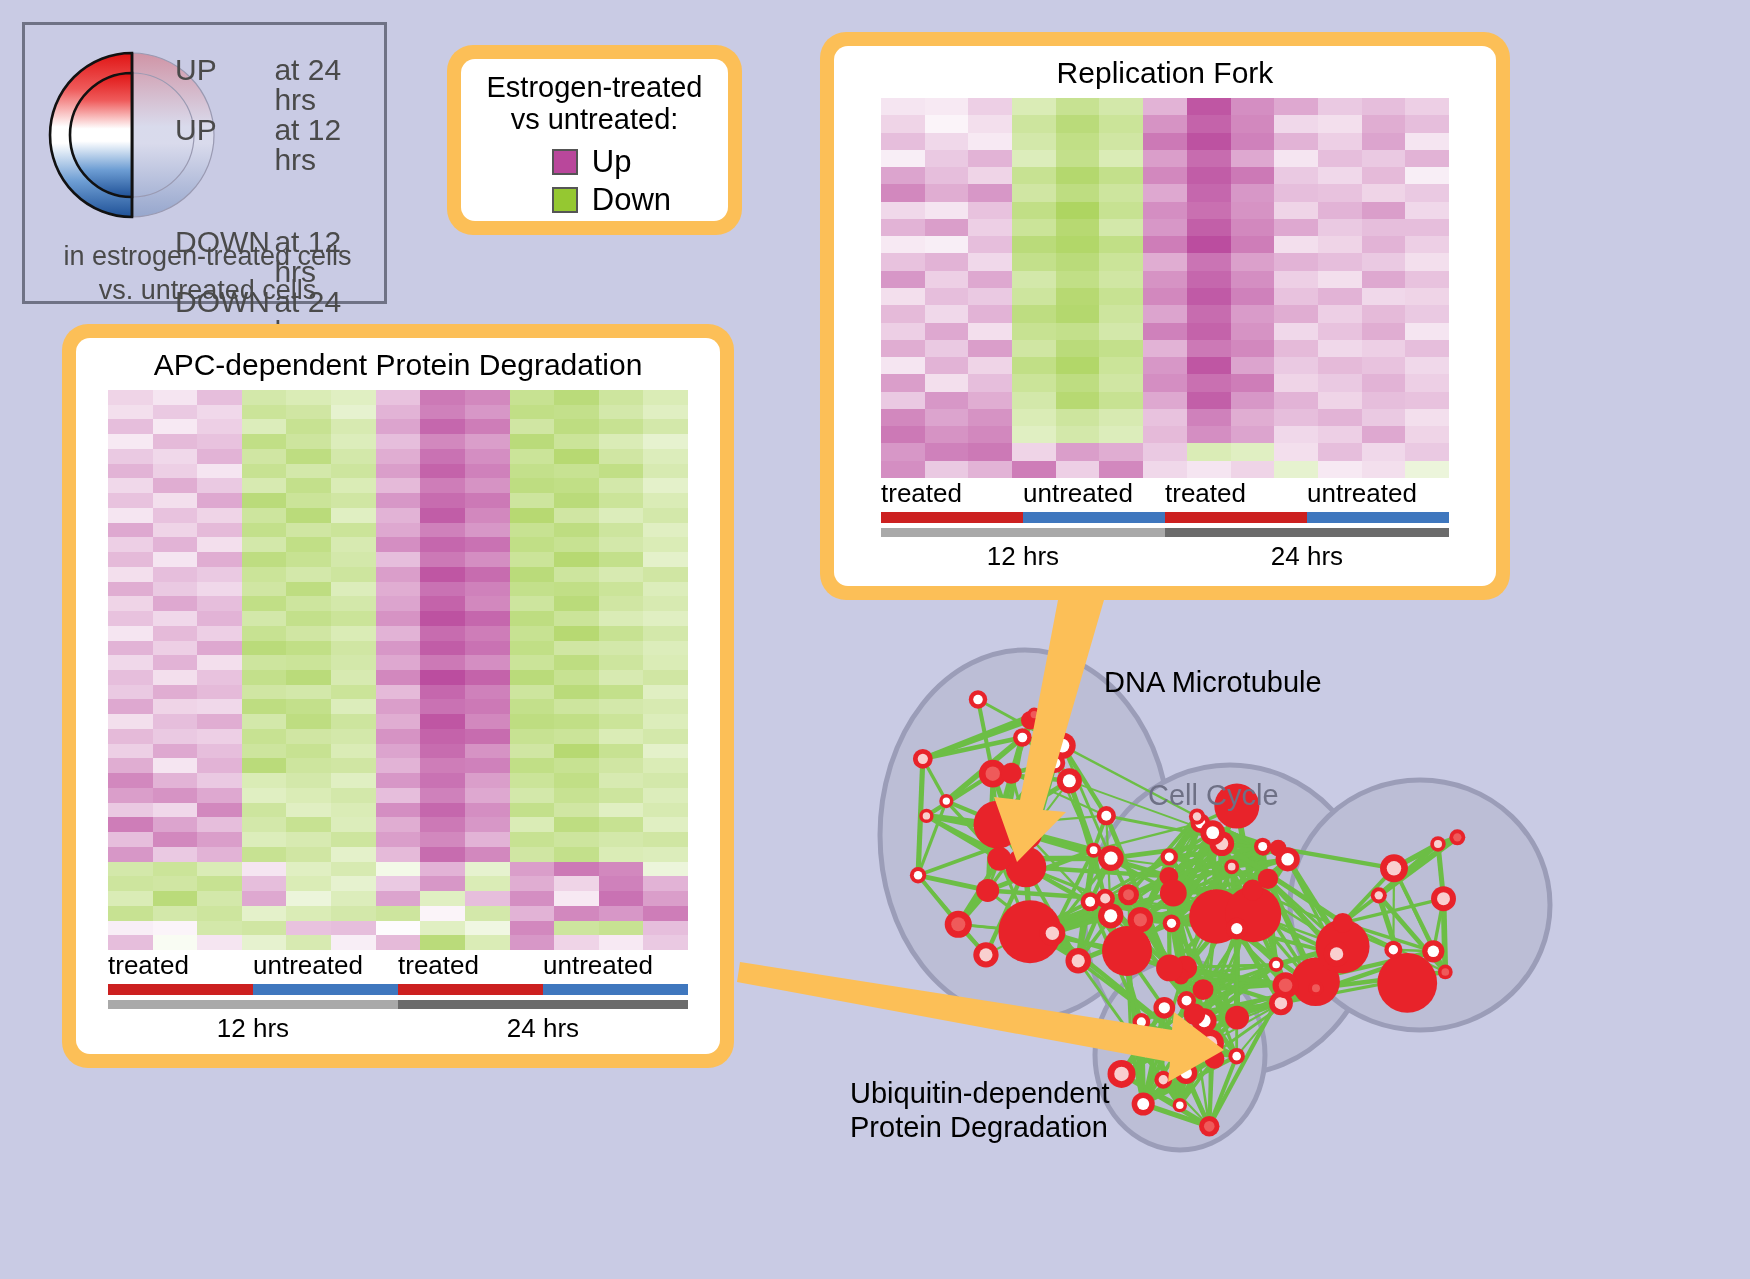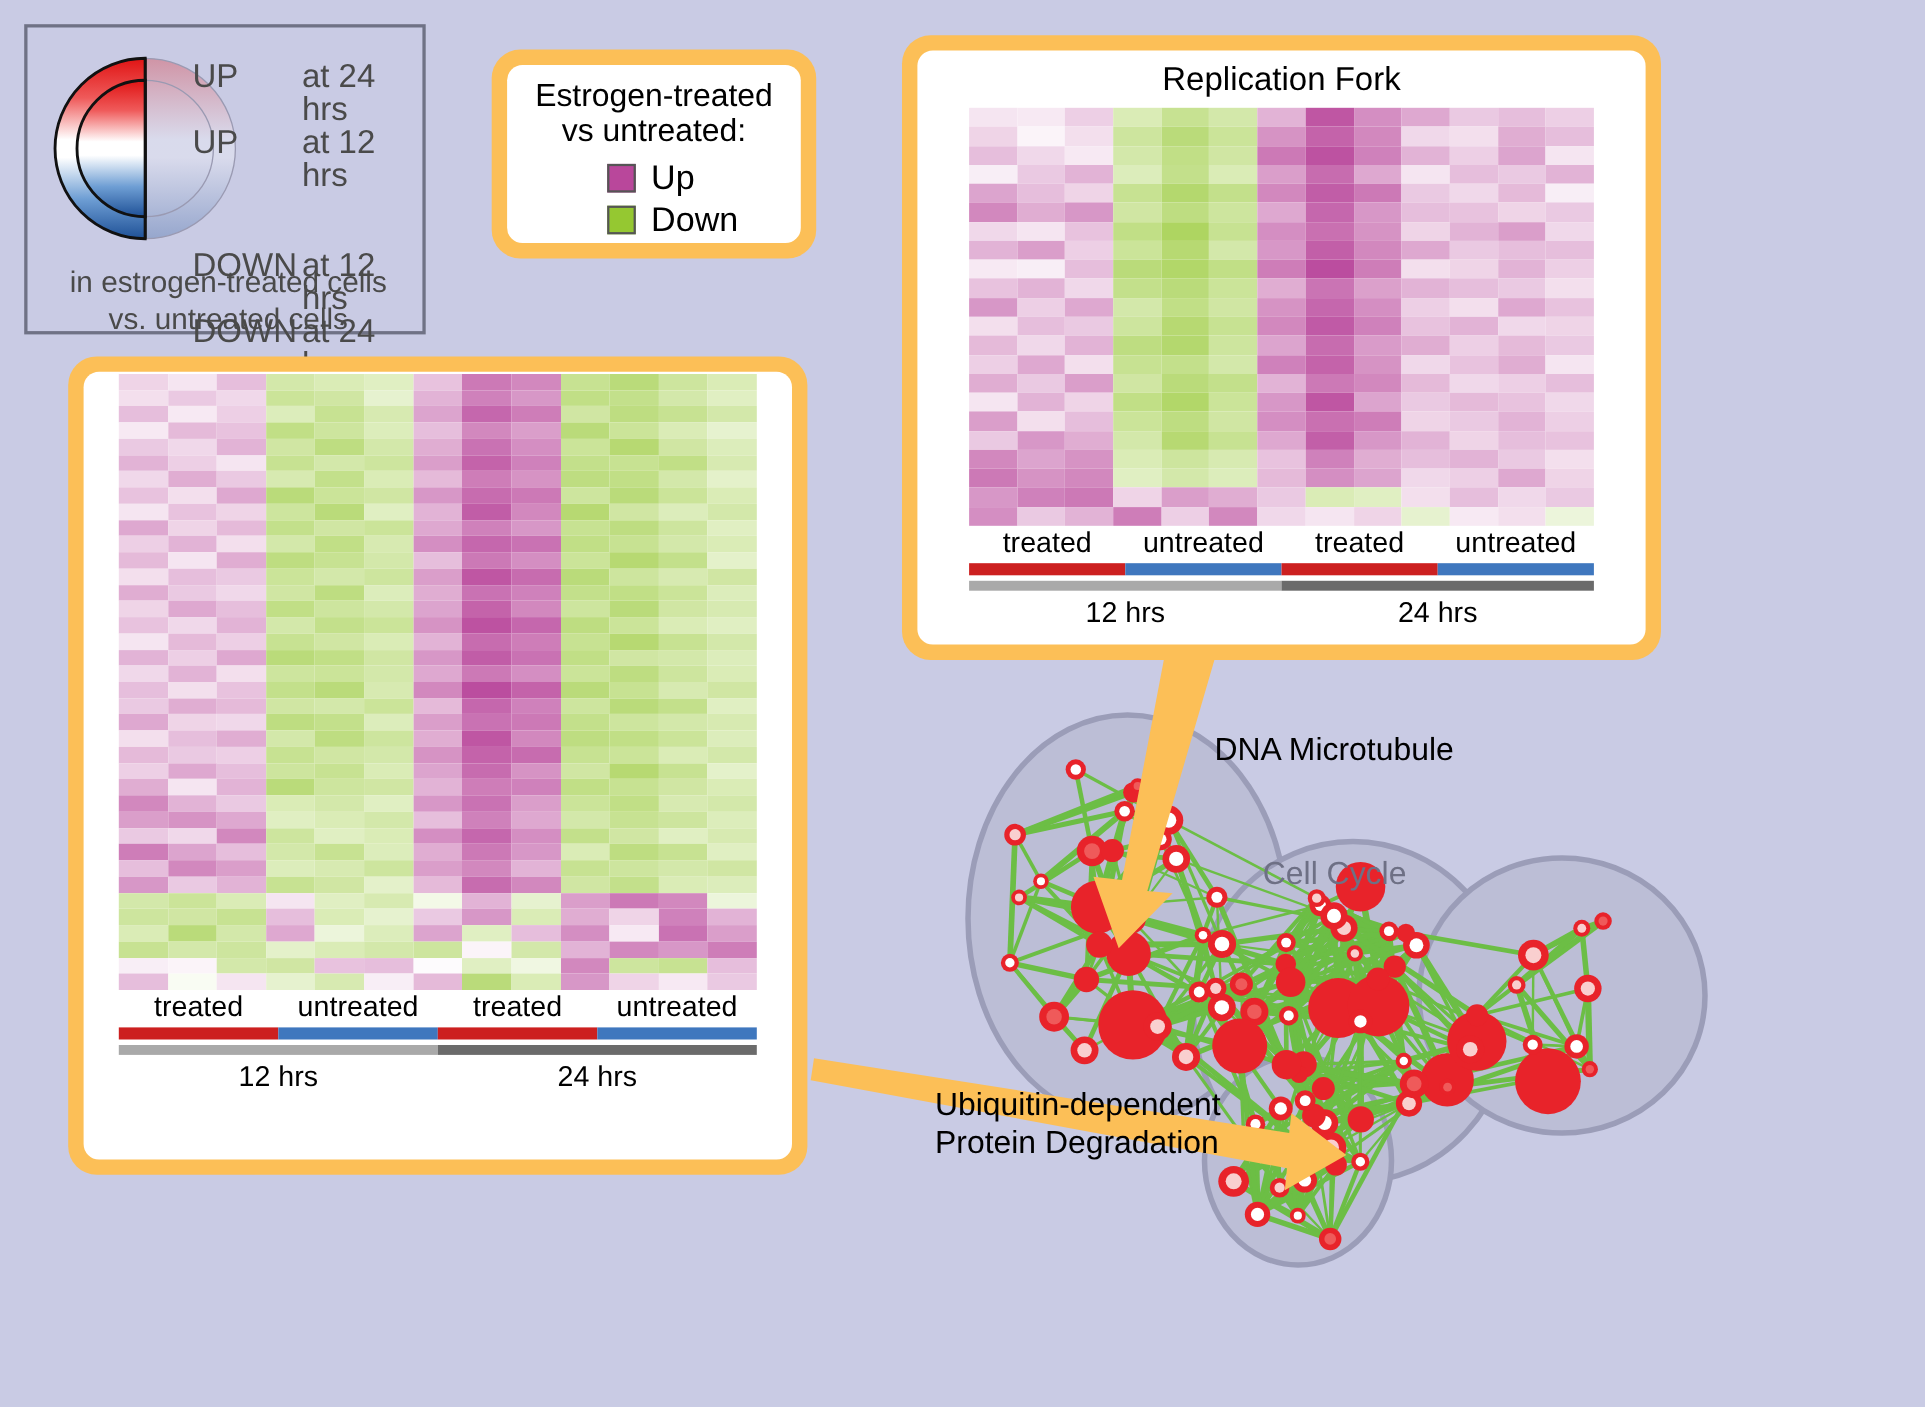--- a/index.html
+++ b/index.html
@@ -47,37 +47,37 @@
   
   .hm{display:grid;}
   #rep-hm{width:568px;height:380px;margin-top:2px;}
   #apc-hm{width:580px;height:560px;margin-top:2px;}
 
   
   .axis{position:relative;}
   #rep-axis{width:568px;}
   #apc-axis{width:580px;}
   .axis-labels{display:grid;grid-template-columns:repeat(4,1fr);}
-  .axis-labels div{text-align:center;font-size:26px;color:#000;padding-bottom:3px;}
+  .axis-labels div{text-align:left;font-size:26px;color:#000;padding-bottom:3px;}
   .axis-bars{display:grid;grid-template-columns:repeat(4,1fr);height:11px;margin-bottom:5px;}
   .bar-red{background:#cc2020;}
   .bar-blue{background:#3f77be;}
   .axis-bars2{display:grid;grid-template-columns:repeat(2,1fr);height:9px;}
   .bar-lgray{background:#a9a9a9;}
   .bar-dgray{background:#6b6b6b;}
   .axis-hrs{display:grid;grid-template-columns:repeat(2,1fr);}
   .axis-hrs div{text-align:center;font-size:26px;color:#000;padding-top:4px;}
 
   
   #network{position:absolute;left:790px;top:615px;width:960px;height:664px;}
   .cluster-label{position:absolute;font-size:29px;white-space:pre-line;line-height:1.18;}
   #lbl-dna{left:1104px;top:665px;color:#000;}
   #lbl-cc{left:1148px;top:778px;color:#6e7085;}
   #lbl-mt{left:1378px;top:978px;color:#6e7085;text-align:right;}
-  #lbl-ub{left:850px;top:988px;color:#000;}
+  #lbl-ub{left:850px;top:1076px;color:#000;}
 </style>
 </head>
 <body>
 
 <div class="stage">
 
   <div id="legend-box">
 
     <svg id="legend-dial" viewBox="0 0 170 195">
       <defs>
@@ -455,20 +455,21 @@
         <div class="axis-hrs">
           <div>12 hrs</div>
           <div>24 hrs</div>
         </div>
       </div>
     </div>
   </div>
 
   <div class="ypanel" id="apc-panel">
     <div class="inner">
+      <div class="panel-title">APC-dependent Protein Degradation</div>
       <div class="hm" id="apc-hm" style="grid-template-columns: repeat(13, 1fr); grid-template-rows: repeat(38, 1fr);">
           <div style="background: rgb(239, 212, 231);"></div>
           <div style="background: rgb(245, 229, 241);"></div>
           <div style="background: rgb(230, 190, 220);"></div>
           <div style="background: rgb(211, 232, 170);"></div>
           <div style="background: rgb(218, 236, 182);"></div>
           <div style="background: rgb(224, 239, 194);"></div>
           <div style="background: rgb(232, 194, 222);"></div>
           <div style="background: rgb(204, 121, 182);"></div>
           <div style="background: rgb(210, 136, 190);"></div>

